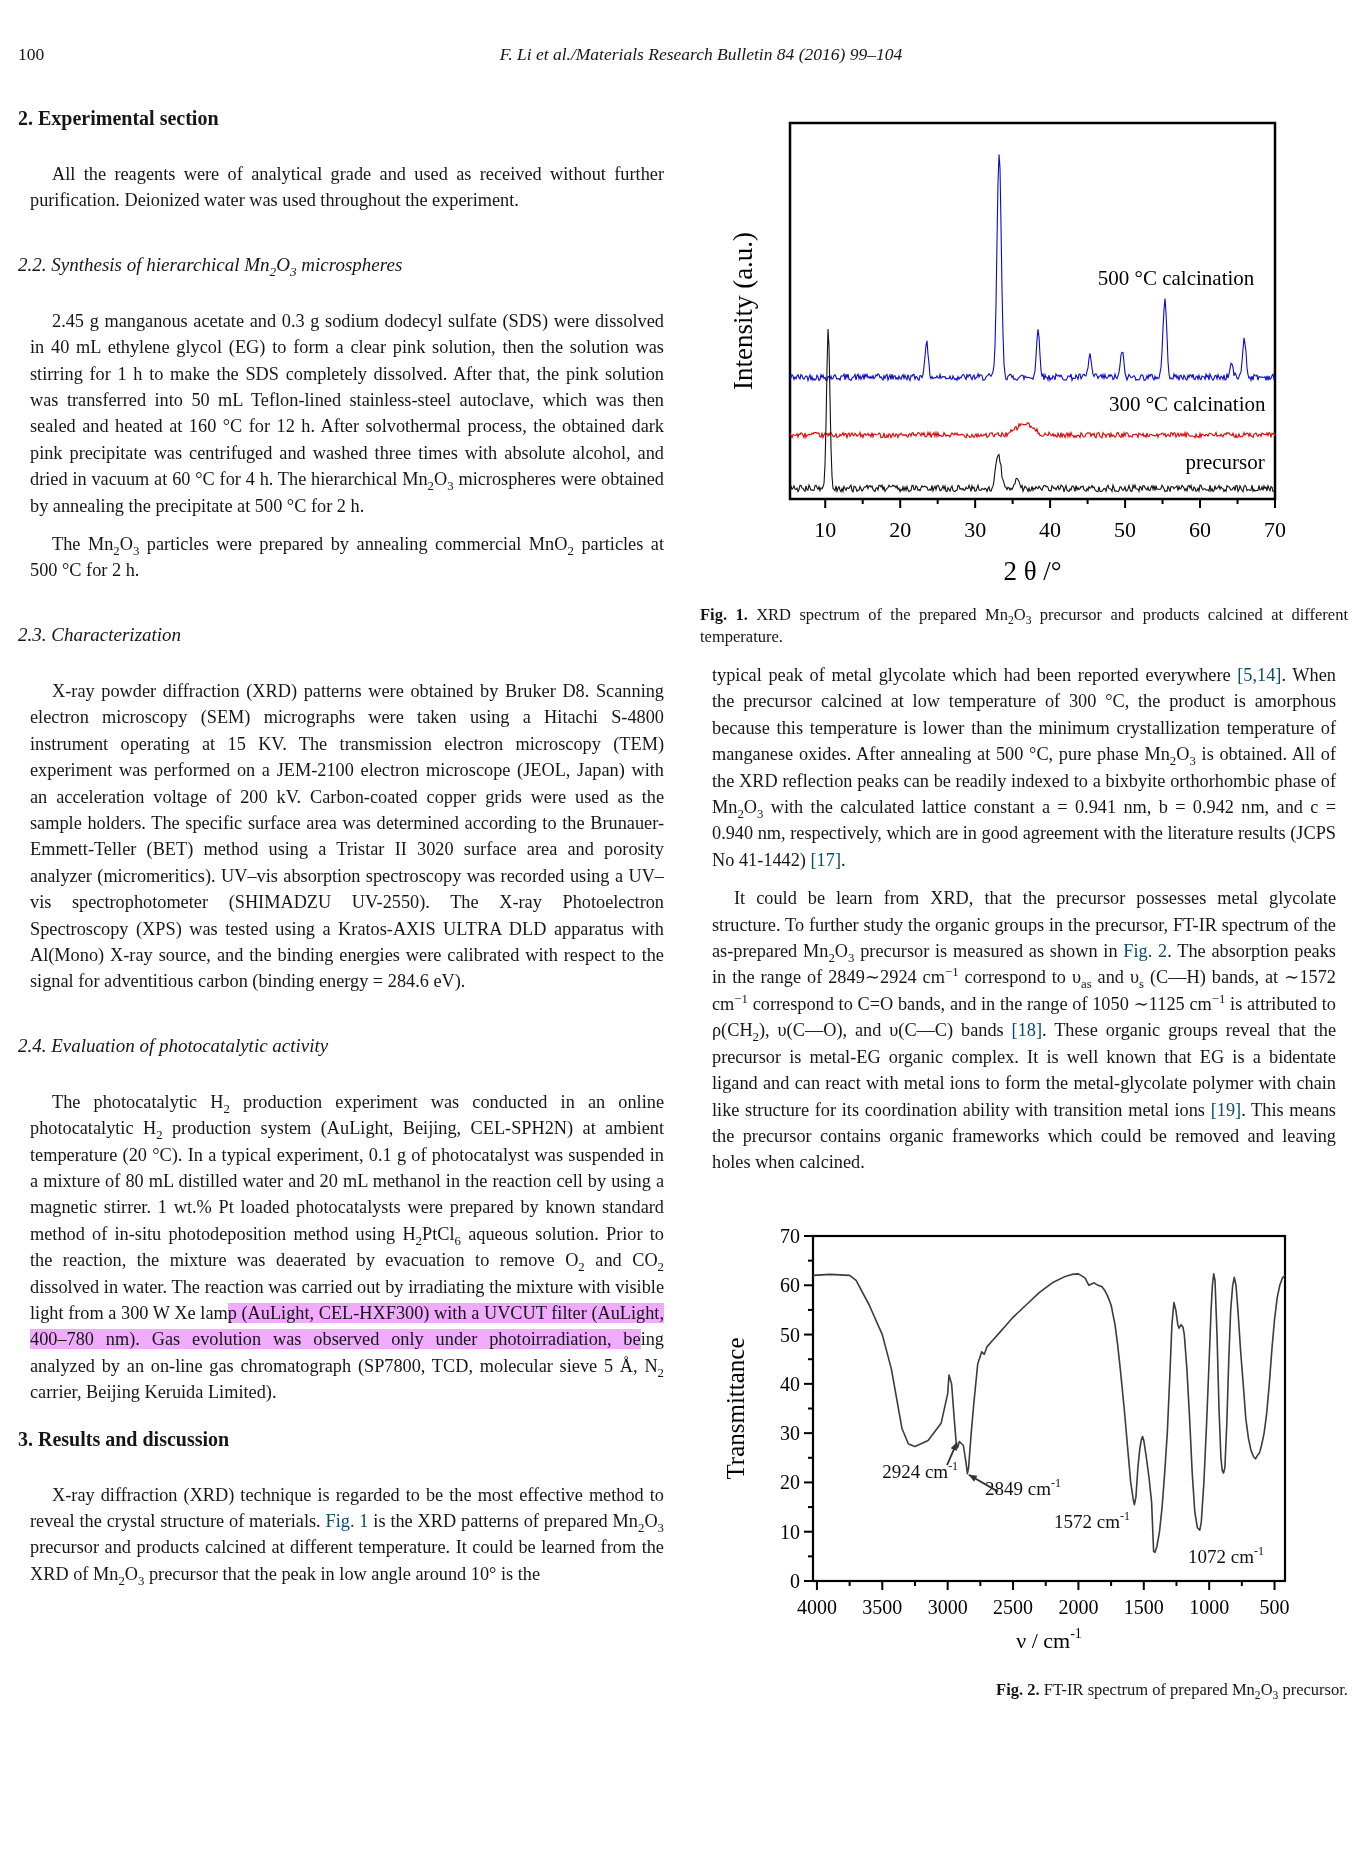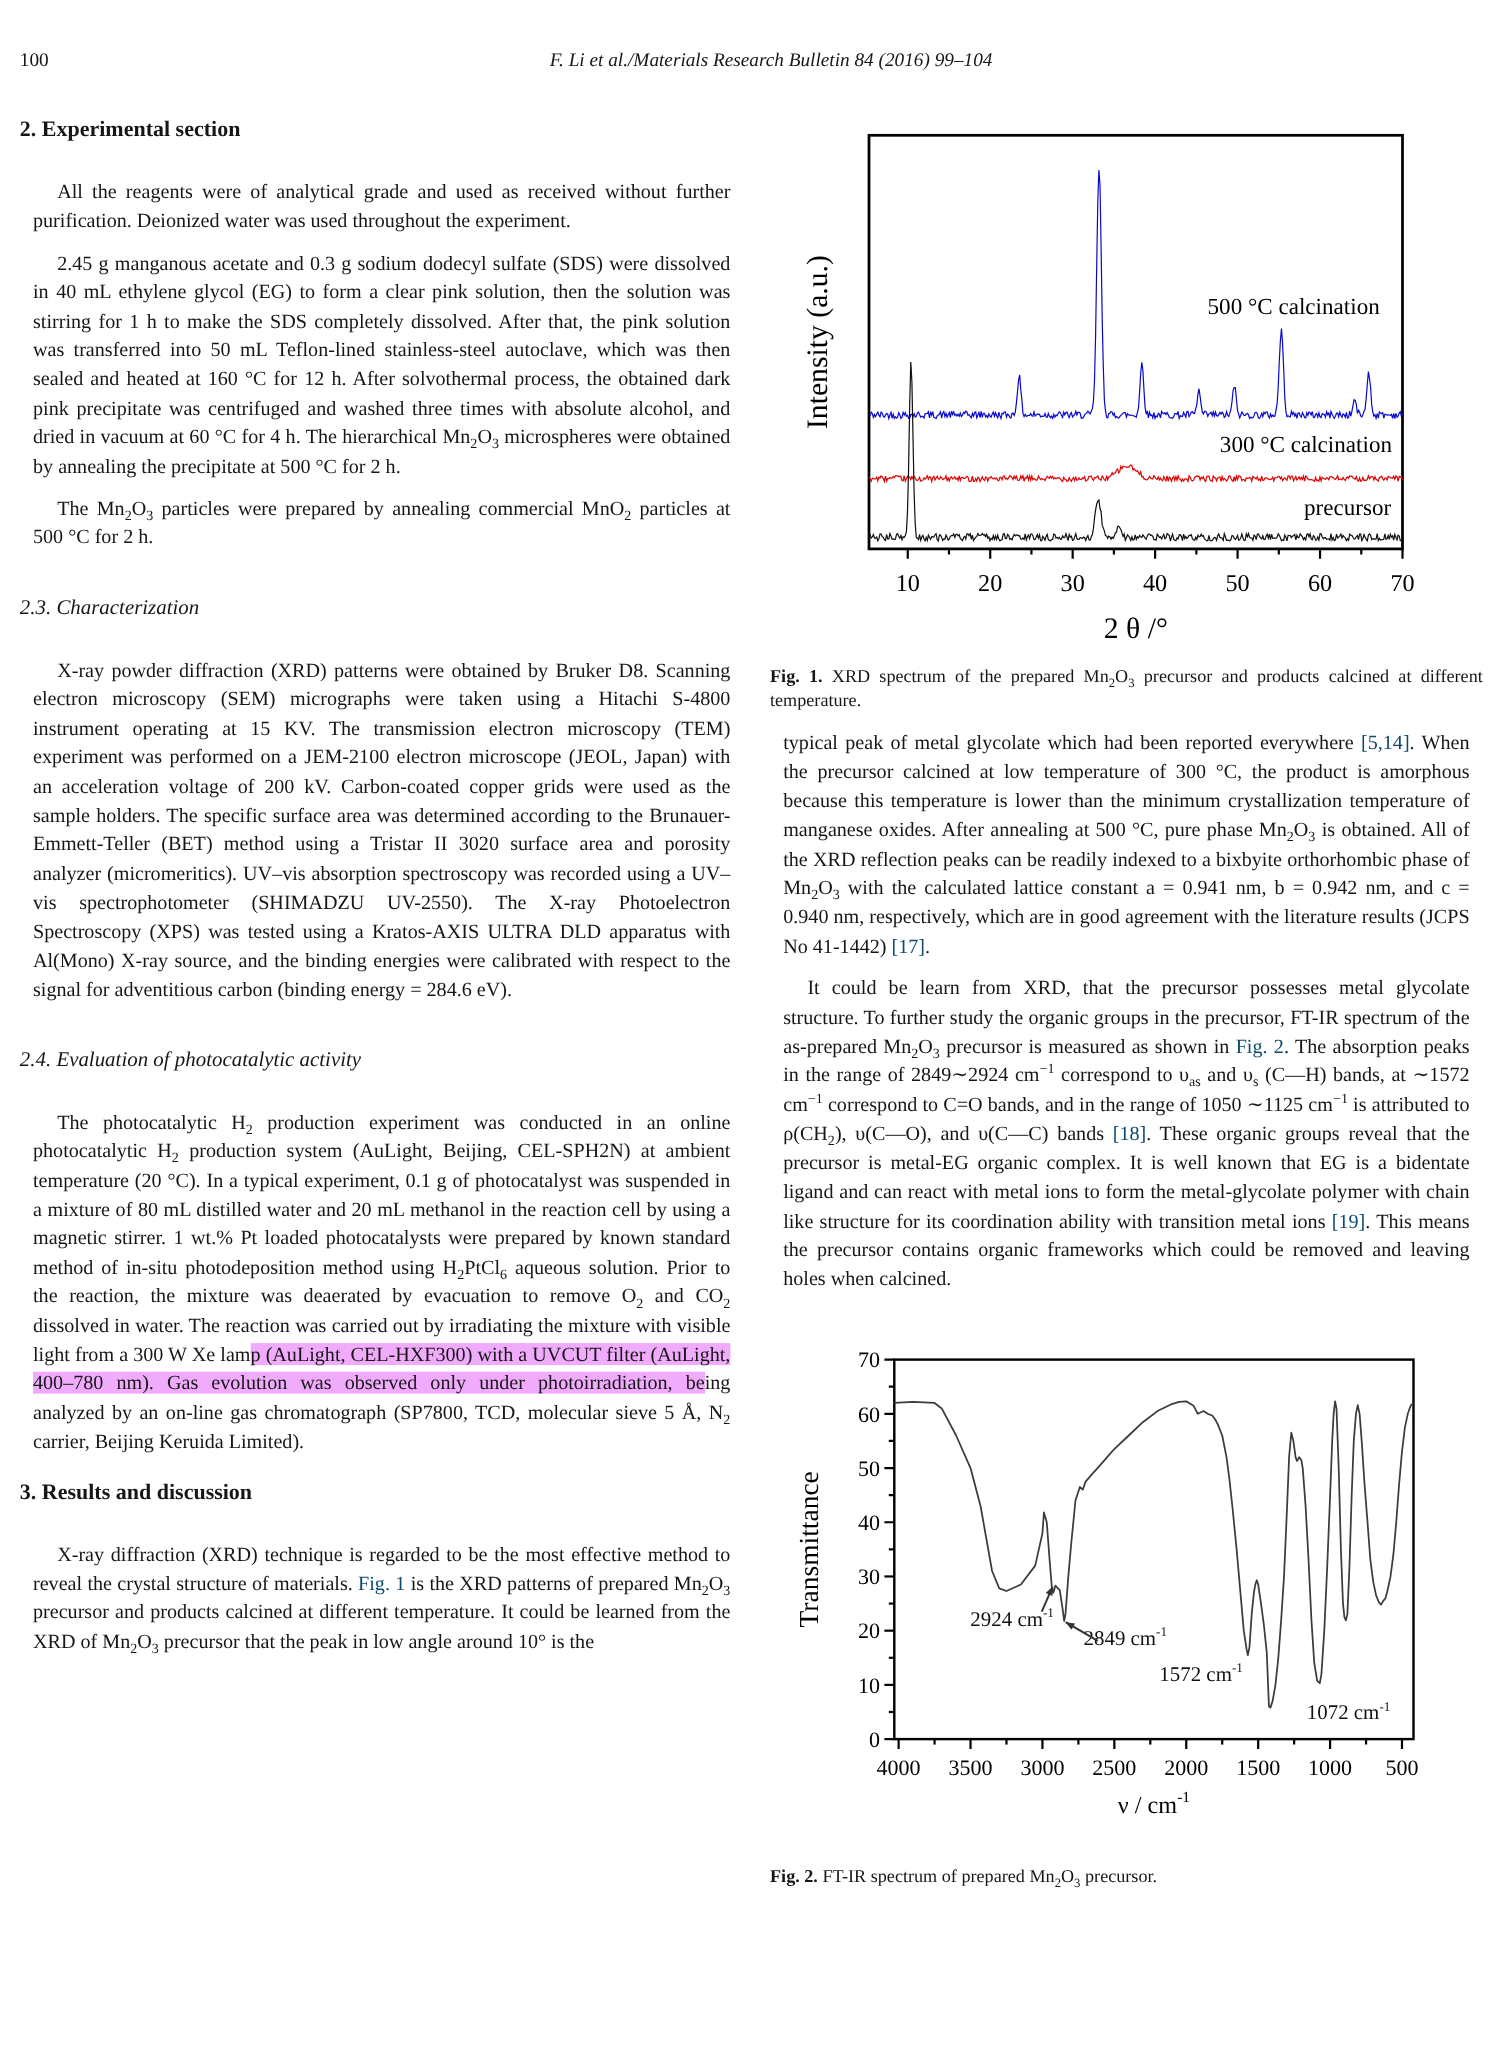--- a/index.html
+++ b/index.html
@@ -14,38 +14,39 @@
   .h1{font-weight:700;font-size:20px;line-height:26px;margin:20px 0 30px;}
   .col .h1:first-child{margin-top:0;}
   .h2{font-style:italic;font-size:19px;line-height:26px;margin:38px 0 30px;}
   .para{font-size:18.3px;line-height:26.4px;text-align:justify;margin:12px;}
   .para.ind{text-indent:22px;}
   sub,sup{font-size:70%;line-height:0;}
   .b{font-weight:700;}
   .link{color:#0c4a6e;}
   .hl{background:#f0abfc;}
   .caption{font-size:16.5px;line-height:22px;margin-top:6px;text-align:justify;}
-  .caption.center{text-align:left;margin-top:32px;}
+  .caption.center{text-align:right;margin-top:16px;}
   .figsvg{display:block;}
   .figsvg.fig2{margin-top:42px;}
   #col-right-text{margin-top:14px;}
   svg text{font-family:"Liberation Serif","DejaVu Serif",serif;}
 </style>
 </head>
 <body>
 
 <div class="page">
   <div class="header">
     <span class="pagenum">100</span>
     <span class="runhead">F. Li et al./Materials Research Bulletin 84 (2016) 99–104</span>
   </div>
 
   <div class="col left" id="col-left">
       <div class="h1"><span>2. Experimental section</span></div>
       <p class="para ind"><span>All the reagents were of analytical grade and used as received without further purification. Deionized water was used throughout the experiment.</span></p>
+      <div class="h2"><span>2.2. Synthesis of hierarchical Mn</span><sub>2</sub><span>O</span><sub>3</sub><span> microspheres</span></div>
       <p class="para ind"><span>2.45 g manganous acetate and 0.3 g sodium dodecyl sulfate (SDS) were dissolved in 40 mL ethylene glycol (EG) to form a clear pink solution, then the solution was stirring for 1 h to make the SDS completely dissolved. After that, the pink solution was transferred into 50 mL Teflon-lined stainless-steel autoclave, which was then sealed and heated at 160 °C for 12 h. After solvothermal process, the obtained dark pink precipitate was centrifuged and washed three times with absolute alcohol, and dried in vacuum at 60 °C for 4 h. The hierarchical Mn</span><sub>2</sub><span>O</span><sub>3</sub><span> microspheres were obtained by annealing the precipitate at 500 °C for 2 h.</span></p>
       <p class="para ind"><span>The Mn</span><sub>2</sub><span>O</span><sub>3</sub><span> particles were prepared by annealing commercial MnO</span><sub>2</sub><span> particles at 500 °C for 2 h.</span></p>
       <div class="h2"><span>2.3. Characterization</span></div>
       <p class="para ind"><span>X-ray powder diffraction (XRD) patterns were obtained by Bruker D8. Scanning electron microscopy (SEM) micrographs were taken using a Hitachi S-4800 instrument operating at 15 KV. The transmission electron microscopy (TEM) experiment was performed on a JEM-2100 electron microscope (JEOL, Japan) with an acceleration voltage of 200 kV. Carbon-coated copper grids were used as the sample holders. The specific surface area was determined according to the Brunauer-Emmett-Teller (BET) method using a Tristar II 3020 surface area and porosity analyzer (micromeritics). UV–vis absorption spectroscopy was recorded using a UV–vis spectrophotometer (SHIMADZU UV-2550). The X-ray Photoelectron Spectroscopy (XPS) was tested using a Kratos-AXIS ULTRA DLD apparatus with Al(Mono) X-ray source, and the binding energies were calibrated with respect to the signal for adventitious carbon (binding energy = 284.6 eV).</span></p>
       <div class="h2"><span>2.4. Evaluation of photocatalytic activity</span></div>
       <p class="para ind"><span>The photocatalytic H</span><sub>2</sub><span> production experiment was conducted in an online photocatalytic H</span><sub>2</sub><span> production system (AuLight, Beijing, CEL-SPH2N) at ambient temperature (20 °C). In a typical experiment, 0.1 g of photocatalyst was suspended in a mixture of 80 mL distilled water and 20 mL methanol in the reaction cell by using a magnetic stirrer. 1 wt.% Pt loaded photocatalysts were prepared by known standard method of in-situ photodeposition method using H</span><sub>2</sub><span>PtCl</span><sub>6</sub><span> aqueous solution. Prior to the reaction, the mixture was deaerated by evacuation to remove O</span><sub>2</sub><span> and CO</span><sub>2</sub><span> dissolved in water. The reaction was carried out by irradiating the mixture with visible light from a 300 W Xe lam</span><span class="hl">p (AuLight, CEL-HXF300) with a UVCUT filter (AuLight, 400–780 nm). Gas evolution was observed only under photoirradiation, be</span><span>ing analyzed by an on-line gas chromatograph (SP7800, TCD, molecular sieve 5 Å, N</span><sub>2</sub><span> carrier, Beijing Keruida Limited).</span></p>
       <div class="h1"><span>3. Results and discussion</span></div>
       <p class="para ind"><span>X-ray diffraction (XRD) technique is regarded to be the most effective method to reveal the crystal structure of materials. </span><span class="link">Fig. 1</span><span> is the XRD patterns of prepared Mn</span><sub>2</sub><span>O</span><sub>3</sub><span> precursor and products calcined at different temperature. It could be learned from the XRD of Mn</span><sub>2</sub><span>O</span><sub>3</sub><span> precursor that the peak in low angle around 10° is the</span></p>
     </div>
 

